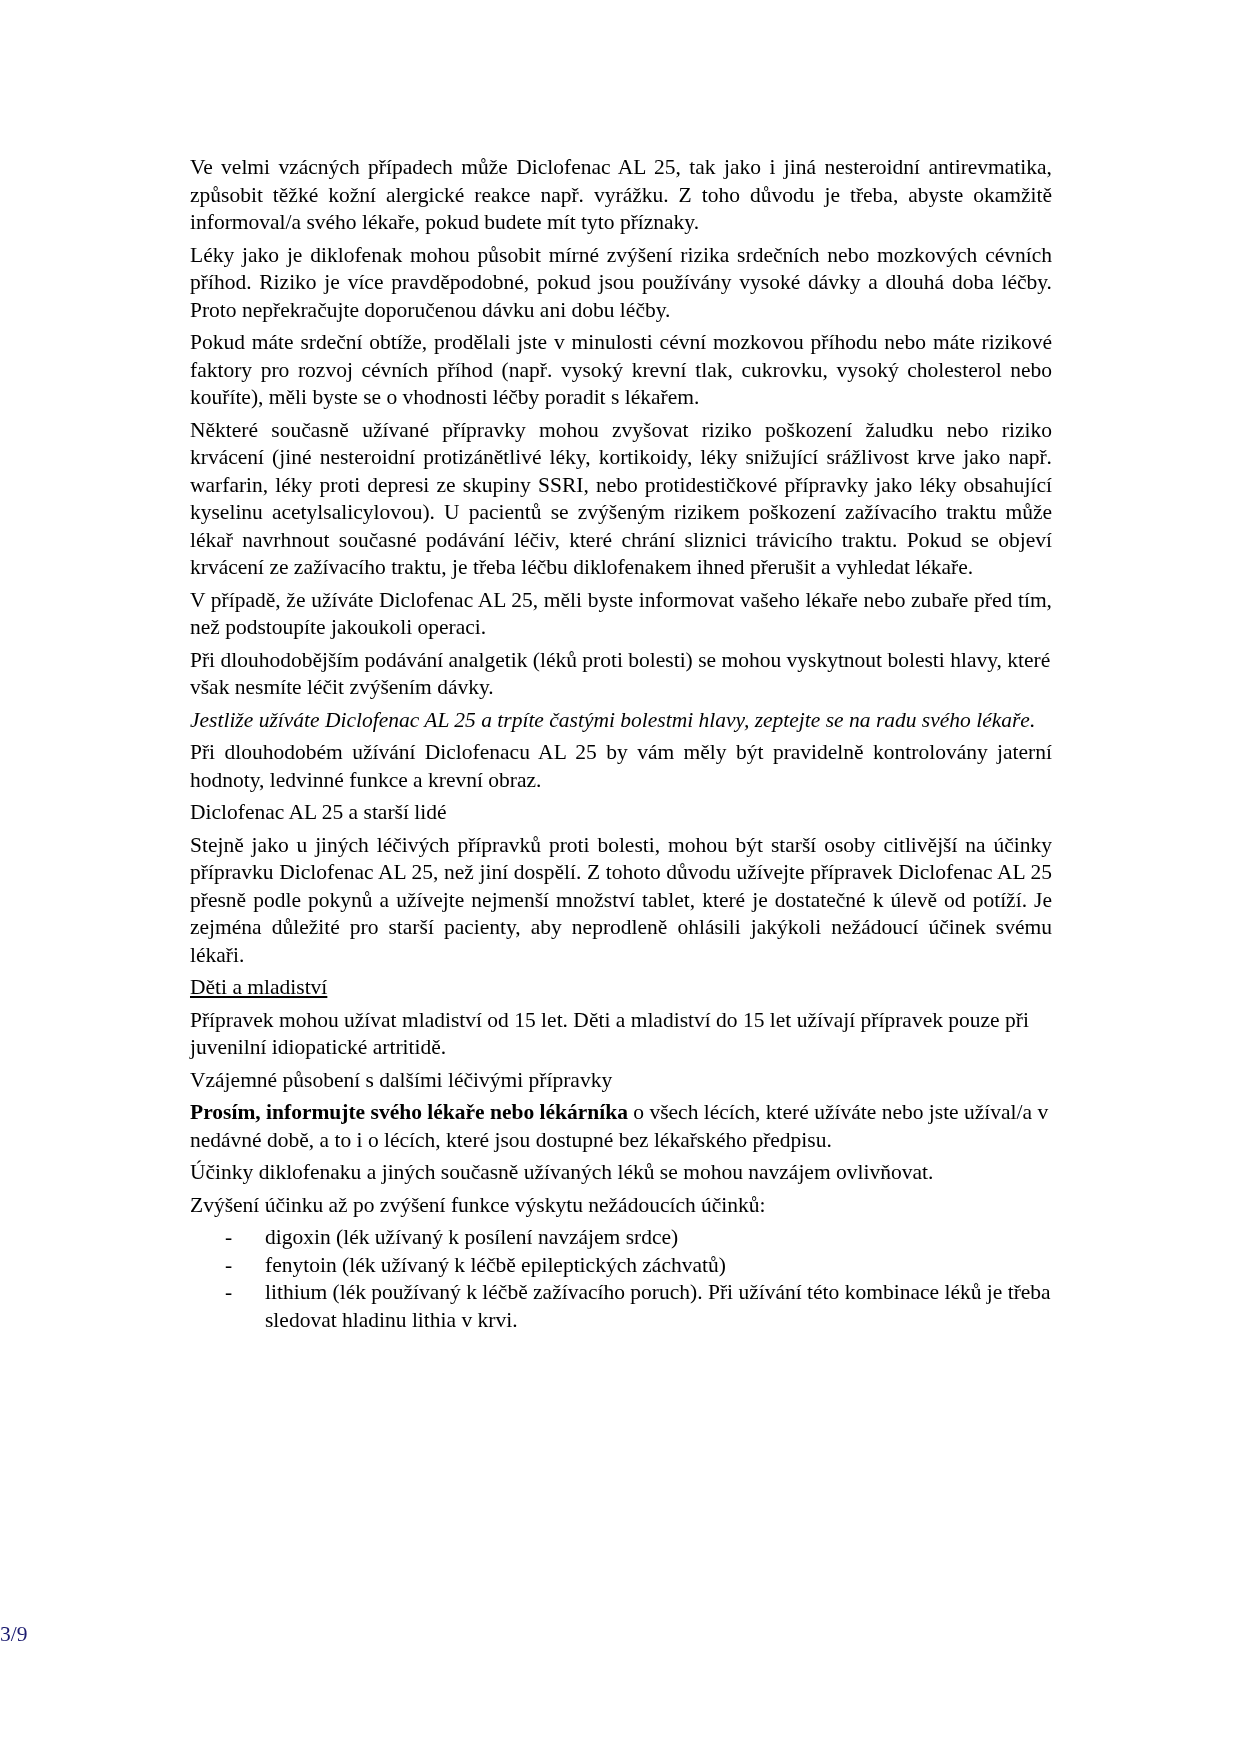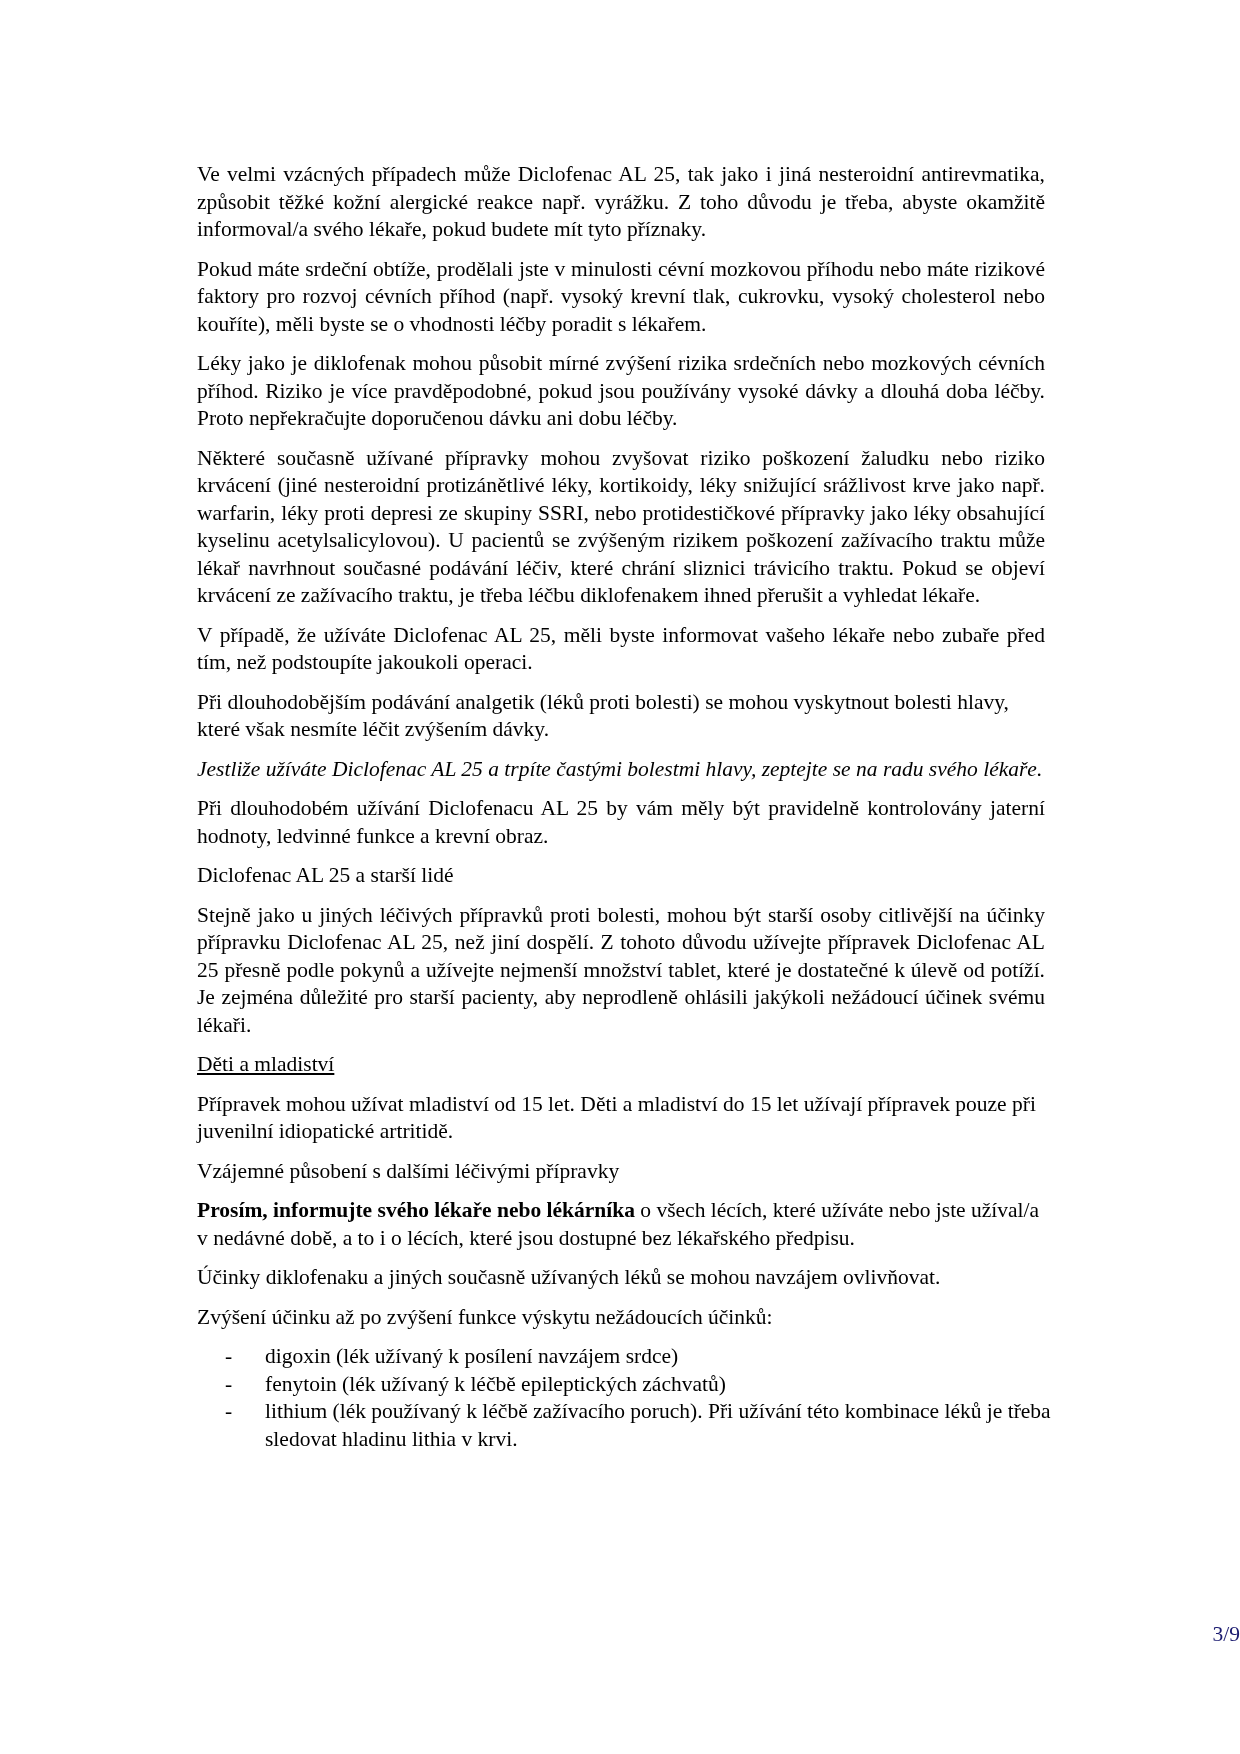--- a/index.html
+++ b/index.html
@@ -15,21 +15,21 @@
     background: #ffffff;
     overflow: hidden;
     box-sizing: border-box;
     padding: 149px 183px 0 185px;
     font-family: "Liberation Serif", serif;
     font-size: 21.5px;
     line-height: 27.5px;
     color: #000000;
   }
   .page p, .page h2, .page h3 {
-    margin: 12px;
+    margin: 5px;
     padding: 0;
     font-size: 21.5px;
     line-height: 27.5px;
     font-weight: normal;
   }
   .just    { text-align: justify; }
   .bold    { font-weight: bold; }
   .italic  { font-style: italic; }
   .underline { text-decoration: underline; }
 
@@ -46,36 +46,36 @@
     flex: 0 0 40px;
     margin-left: 40px;
   }
   .list-text { flex: 1; }
 
   .footer {
     position: absolute;
     top: 1621px;
     left: 0;
     width: 100%;
-    text-align: right;
+    text-align: left;
     color: #1b1b70;
     font-size: 21.5px;
     line-height: 27.5px;
   }
 </style>
 </head>
 <body>
 
 <div class="page">
 
   <p class="just">Ve velmi vzácných případech může Diclofenac AL 25, tak jako i jiná nesteroidní antirevmatika, způsobit těžké kožní alergické reakce např. vyrážku. Z toho důvodu je třeba, abyste okamžitě informoval/a svého lékaře, pokud budete mít tyto příznaky.</p>
 
+  <p class="just gap-s">Léky jako je diklofenak mohou působit mírné zvýšení rizika srdečních nebo mozkových cévních příhod. Riziko je více pravděpodobné, pokud jsou používány vysoké dávky a dlouhá doba léčby. Proto nepřekračujte doporučenou dávku ani dobu léčby.</p>
+
   <p class="just gap-s">Pokud máte srdeční obtíže, prodělali jste v minulosti cévní mozkovou příhodu nebo máte rizikové faktory pro rozvoj cévních příhod (např. vysoký krevní tlak, cukrovku, vysoký cholesterol nebo kouříte), měli byste se o vhodnosti léčby poradit s lékařem.</p>
-
-  <p class="just gap-s">Léky jako je diklofenak mohou působit mírné zvýšení rizika srdečních nebo mozkových cévních příhod. Riziko je více pravděpodobné, pokud jsou používány vysoké dávky a dlouhá doba léčby. Proto nepřekračujte doporučenou dávku ani dobu léčby.</p>
 
   <p class="just gap-m">Některé současně užívané přípravky mohou zvyšovat riziko poškození žaludku nebo riziko krvácení (jiné nesteroidní protizánětlivé léky, kortikoidy, léky snižující srážlivost krve jako např. warfarin, léky proti depresi ze skupiny SSRI, nebo protidestičkové přípravky jako léky obsahující kyselinu acetylsalicylovou). U pacientů se zvýšeným rizikem poškození zažívacího traktu může lékař navrhnout současné podávání léčiv, které chrání sliznici trávicího traktu. Pokud se objeví krvácení ze zažívacího traktu, je třeba léčbu diklofenakem ihned přerušit a vyhledat lékaře.</p>
 
   <p class="just gap-m">V případě, že užíváte Diclofenac AL 25, měli byste informovat vašeho lékaře nebo zubaře před tím, než podstoupíte jakoukoli operaci.</p>
 
   <p class="gap-m">Při dlouhodobějším podávání analgetik (léků proti bolesti) se mohou vyskytnout bolesti hlavy, které však nesmíte léčit zvýšením dávky.</p>
 
   <p class="italic">Jestliže užíváte Diclofenac AL 25 a trpíte častými bolestmi hlavy, zeptejte se na radu svého lékaře.</p>
 
   <p class="just gap-m2">Při dlouhodobém užívání Diclofenacu AL 25 by vám měly být pravidelně kontrolovány jaterní hodnoty, ledvinné funkce a krevní obraz.</p>

